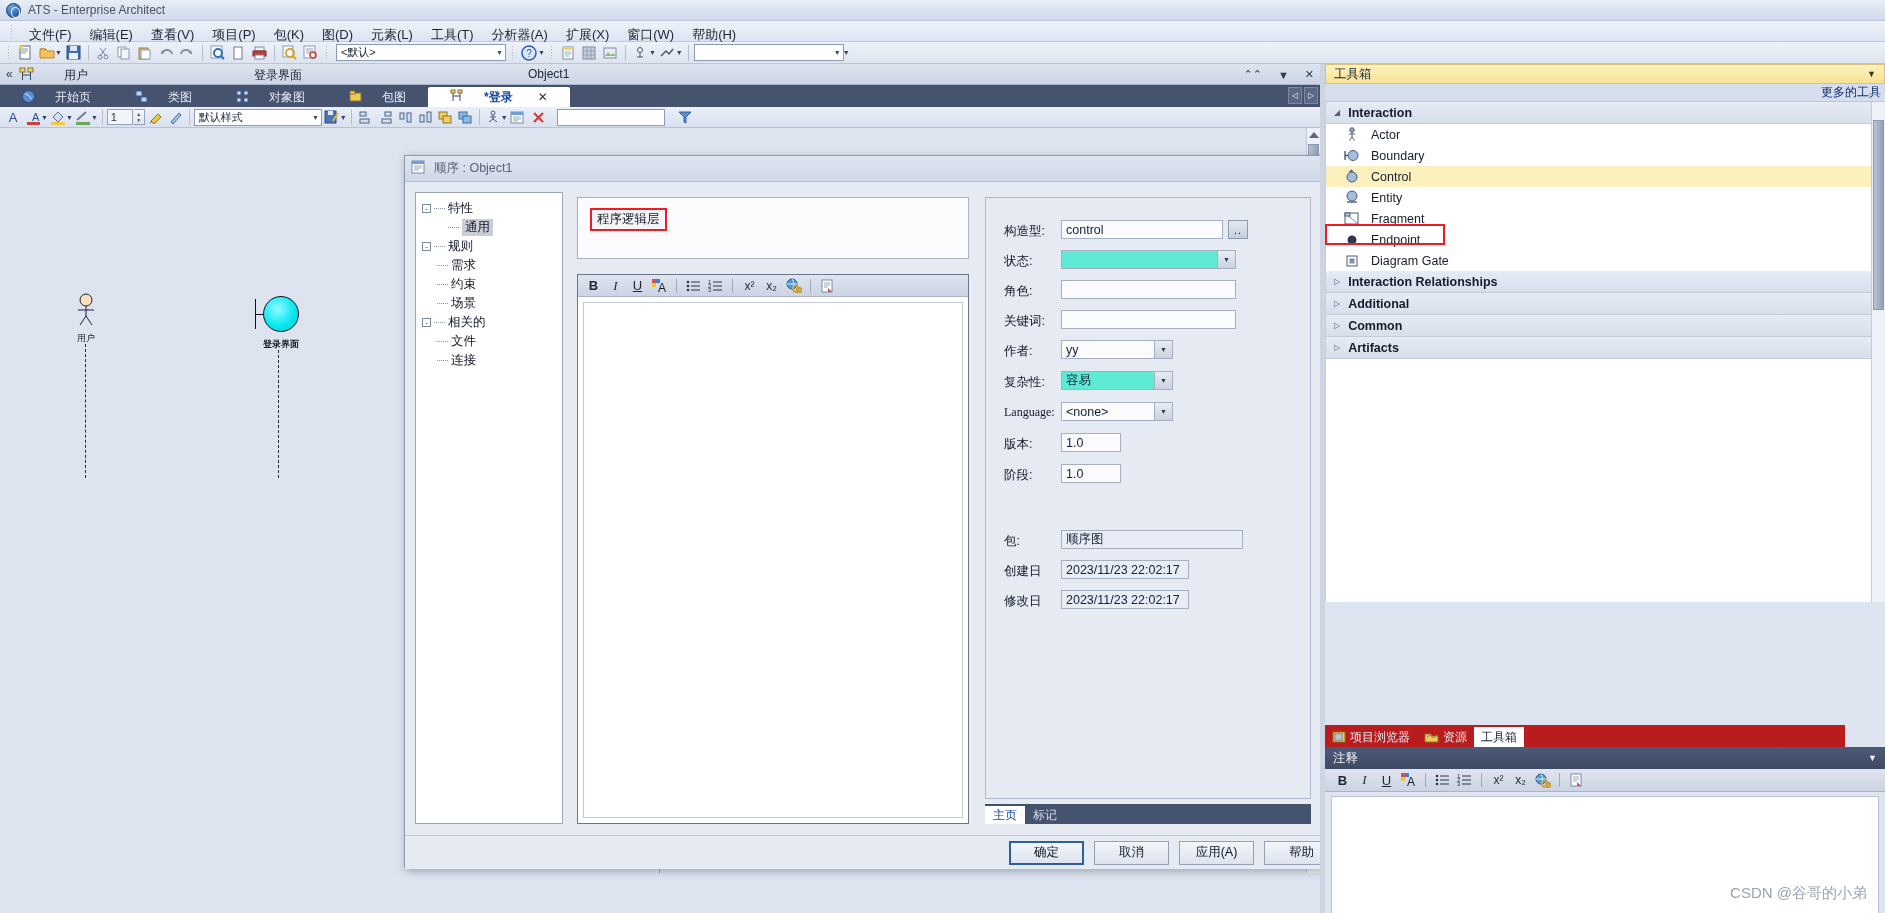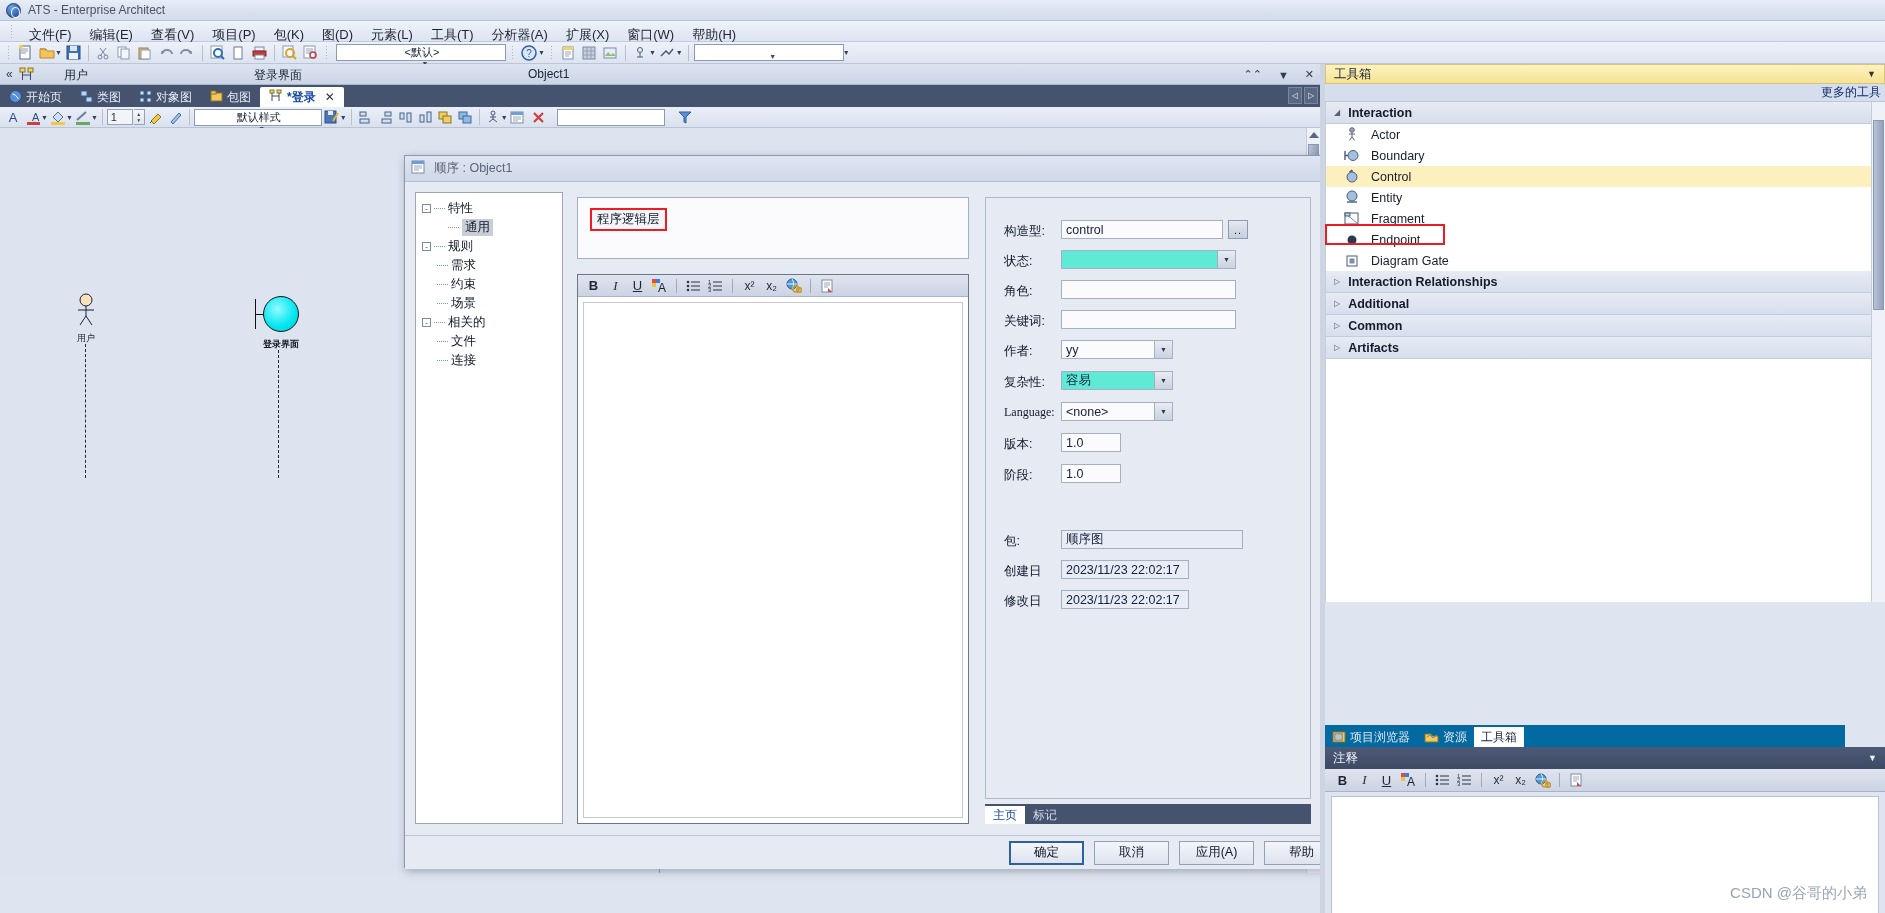--- a/index.html
+++ b/index.html
@@ -54,21 +54,21 @@
             font-size:12px; position:relative; }
   .tb-icon svg{ display:block; }
   .tb-sep{ width:1px;height:16px;background:#b5bfd0;margin:0 3px; }
   .tb-grip{ width:4px;height:16px; margin:0 3px;
     background-image: radial-gradient(#aab4c8 40%, transparent 42%);
     background-size:3px 3px; }
   .tb-drop{ font-size:7px;color:#35405a;margin-left:-3px; }
   .combo{
     height:17px; border:1px solid #8c9bb5; background:#fff;
     display:flex; align-items:center; justify-content:space-between;
-    font-size:11px; color:#17202e; padding:0 2px 0 4px;flex-direction:column;
+    font-size:11px; color:#17202e; padding:0 2px 0 4px;
   }
   .combo .arr{ font-size:7px; color:#3b4a66; padding-left:6px; }
 
   
   .crumbbar{
     position:absolute; left:0; top:64px; width:1320px; height:21px;
     background: linear-gradient(to bottom,#dde4f0,#ccd5e6);
     border-bottom:1px solid #aab6cb;
     display:flex; align-items:center; font-size:12px; color:#1c2434;
   }
@@ -77,22 +77,22 @@
   .crumb-seg{ position:absolute; top:3px; font-size:12px; color:#1b2433; }
   .crumb-ctrls{ position:absolute; right:6px; top:0; height:21px;
     display:flex; align-items:center; gap:16px; color:#303b52; font-size:11px; }
 
   
   .tabstrip{
     position:absolute; left:0; top:85px; width:1320px; height:22px;
     background:#46536f; display:flex; align-items:flex-end;
   }
   .dtab{
-    height:19px; display:flex; align-items:center; gap:4px;
-    padding:0 9px; font-size:12px; color:#e7ecf6;
+    height:19px; display:flex; align-items:center; gap:20px;
+    padding:0 22px; font-size:12px; color:#e7ecf6;
   }
   .dtab.active{
     background:#fff; color:#1348a6; font-weight:bold; height:20px;
     border-top-left-radius:2px;border-top-right-radius:2px;
   }
   .dtab .x{ color:#333; font-weight:normal; margin-left:5px; font-size:12px;}
   .tabstrip-nav{ position:absolute; right:2px; top:2px; display:flex; gap:2px; }
   .tabnav-btn{ width:14px;height:17px;background:#5b6883;border:1px solid #7b87a1;
      color:#e8edf7;font-size:8px;display:flex;align-items:center;justify-content:center;}
 
@@ -268,21 +268,21 @@
   }
   .tbx-scroll{
     position:absolute; left:551px; top:38px; width:14px; height:500px;
     background:#eef1f7; border-left:1px solid #c4ccdb;
   }
   .tbx-scroll .thumb{ position:absolute;left:1px;top:18px;width:11px;height:190px;
     background:linear-gradient(to right,#b9c3d6,#93a0b8);border:1px solid #8b99b1;}
 
   .dock-tabs{
     position:absolute; left:5px; top:661px; width:520px; height:22px;
-    background:#0369a1; display:flex; align-items:flex-end;
+    background:#b91c1c; display:flex; align-items:flex-end;
   }
   .dock-tab{ height:19px; padding:0 7px; display:flex;align-items:center;gap:4px;
     font-size:12px; color:#dfe5f0; }
   .dock-tab.active{ background:#fff; color:#16233a; height:20px; }
 
   .notes-header{
     position:absolute; left:5px; top:683px; width:560px; height:22px;
     background:linear-gradient(to bottom,#4d5a77,#3e4a64);
     display:flex; align-items:center; padding:0 8px; color:#f0f3f9; font-size:12.5px;
   }

